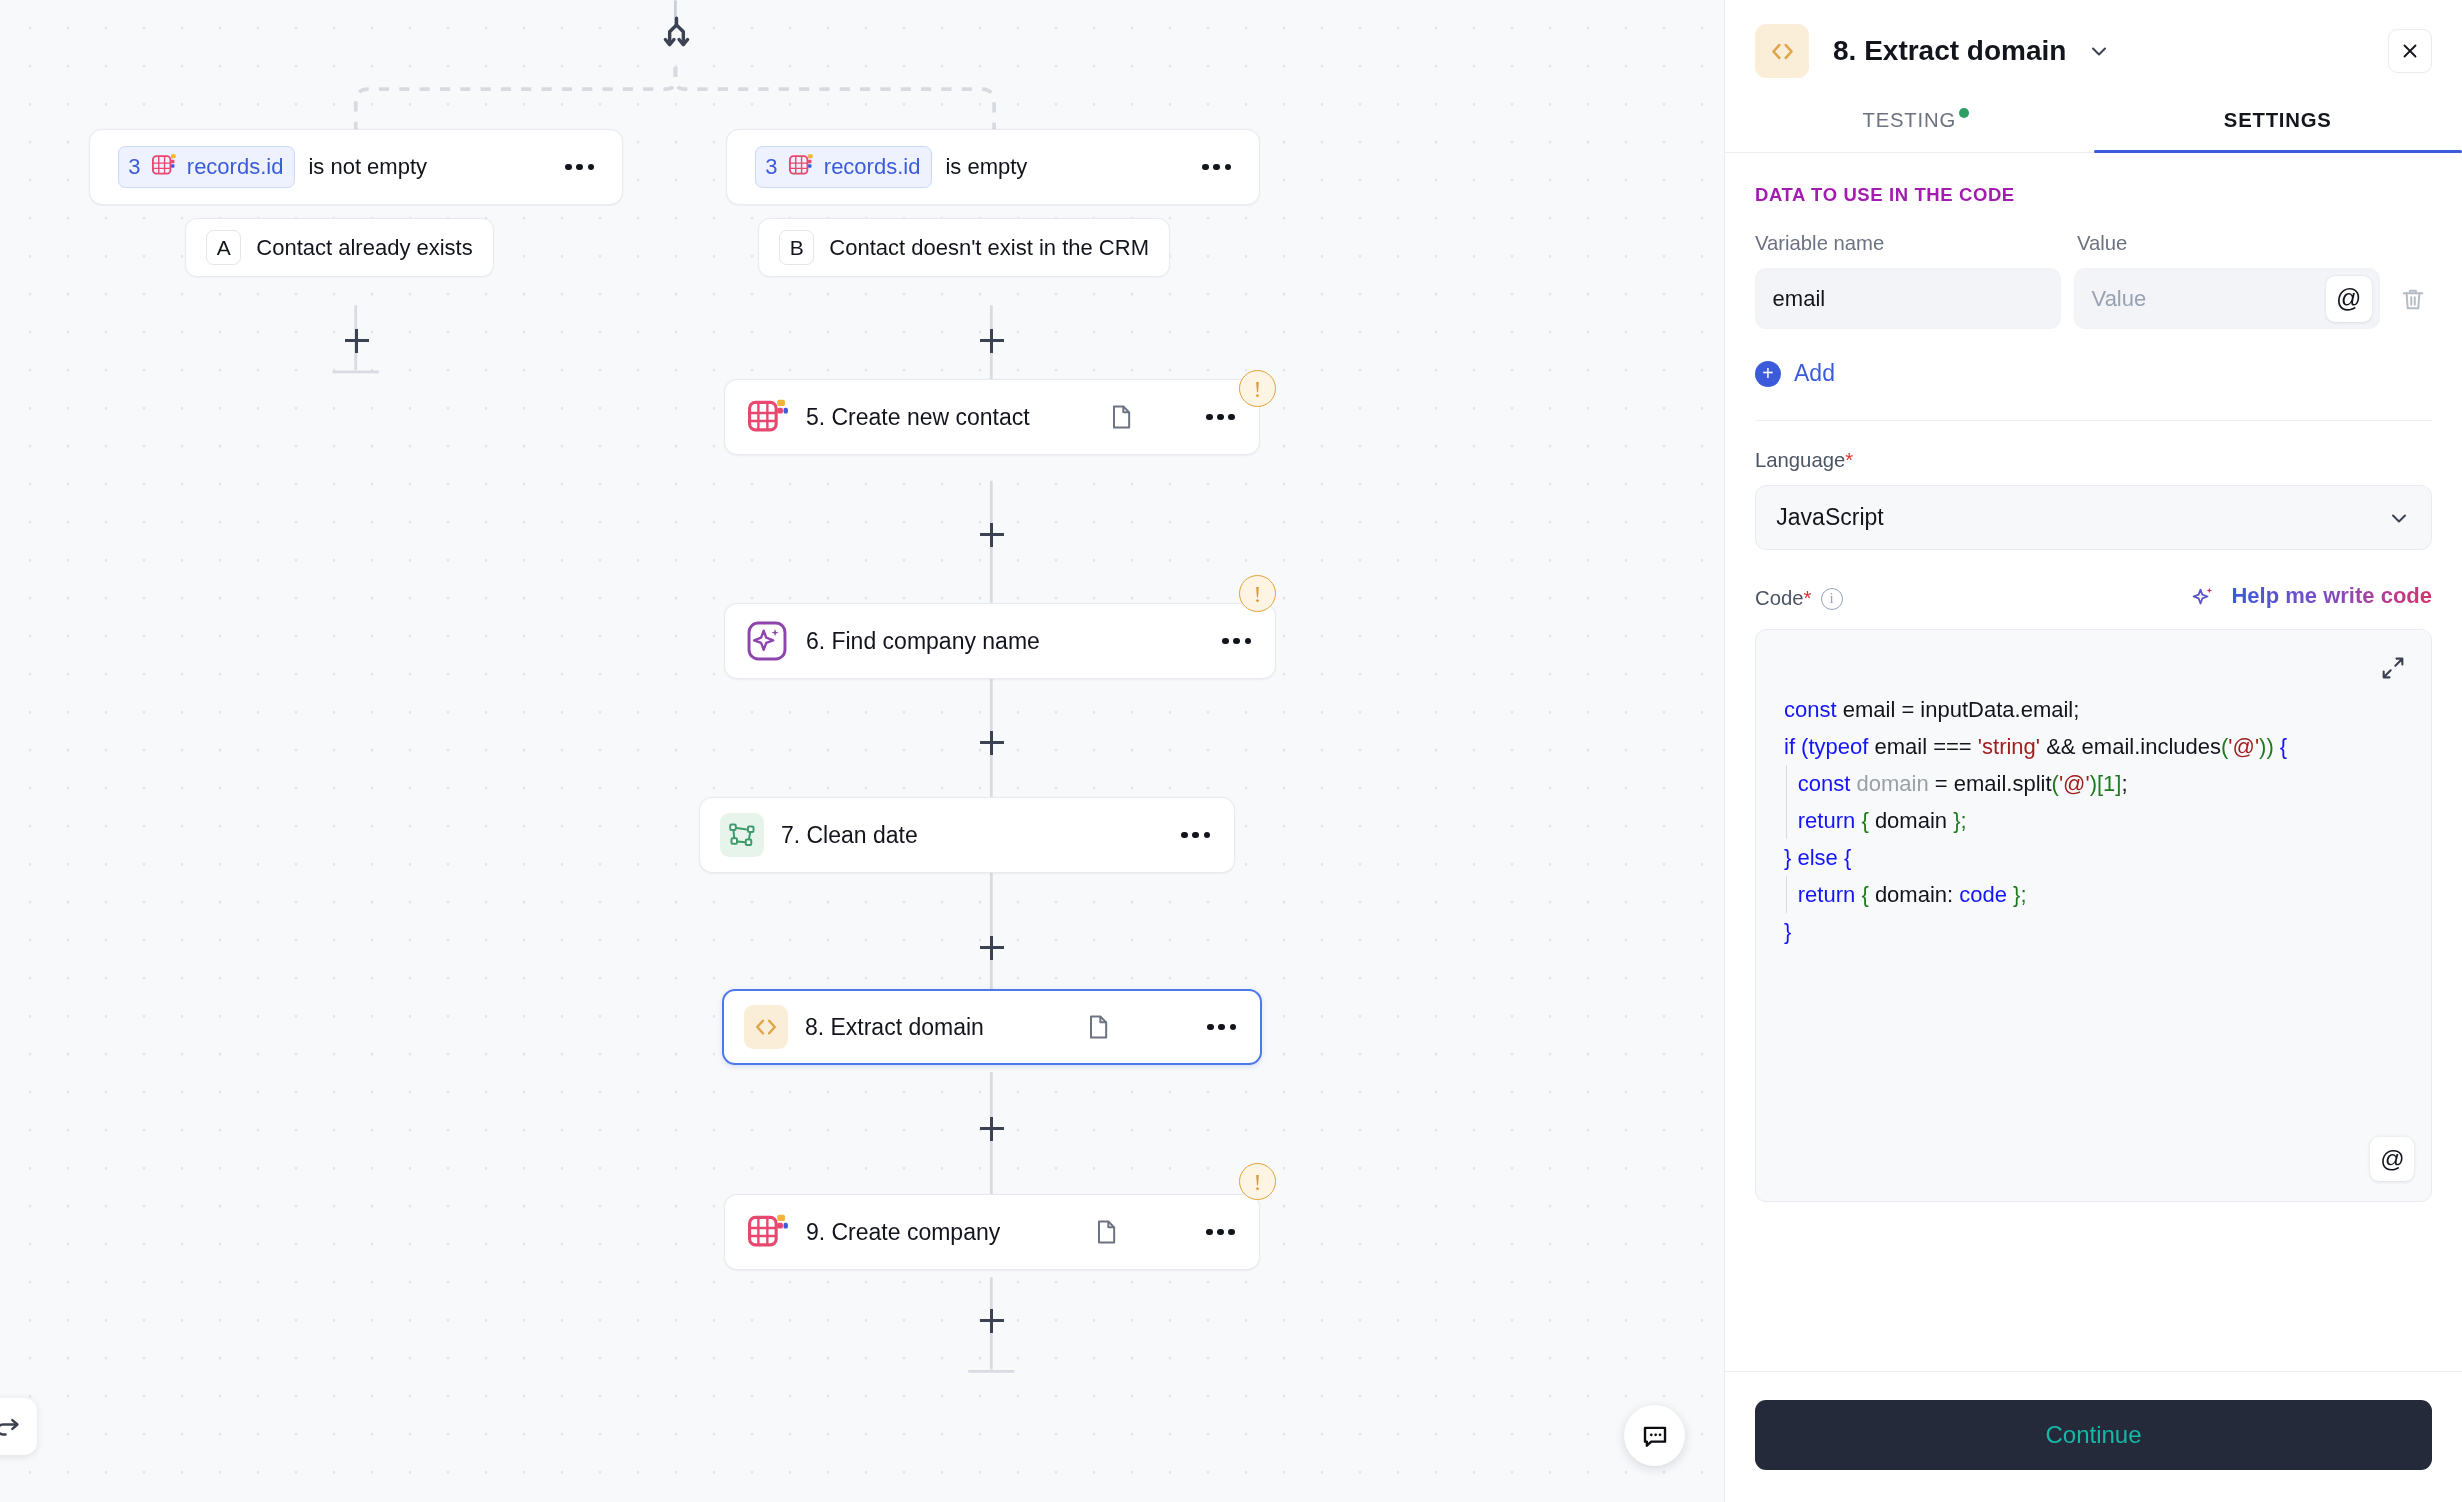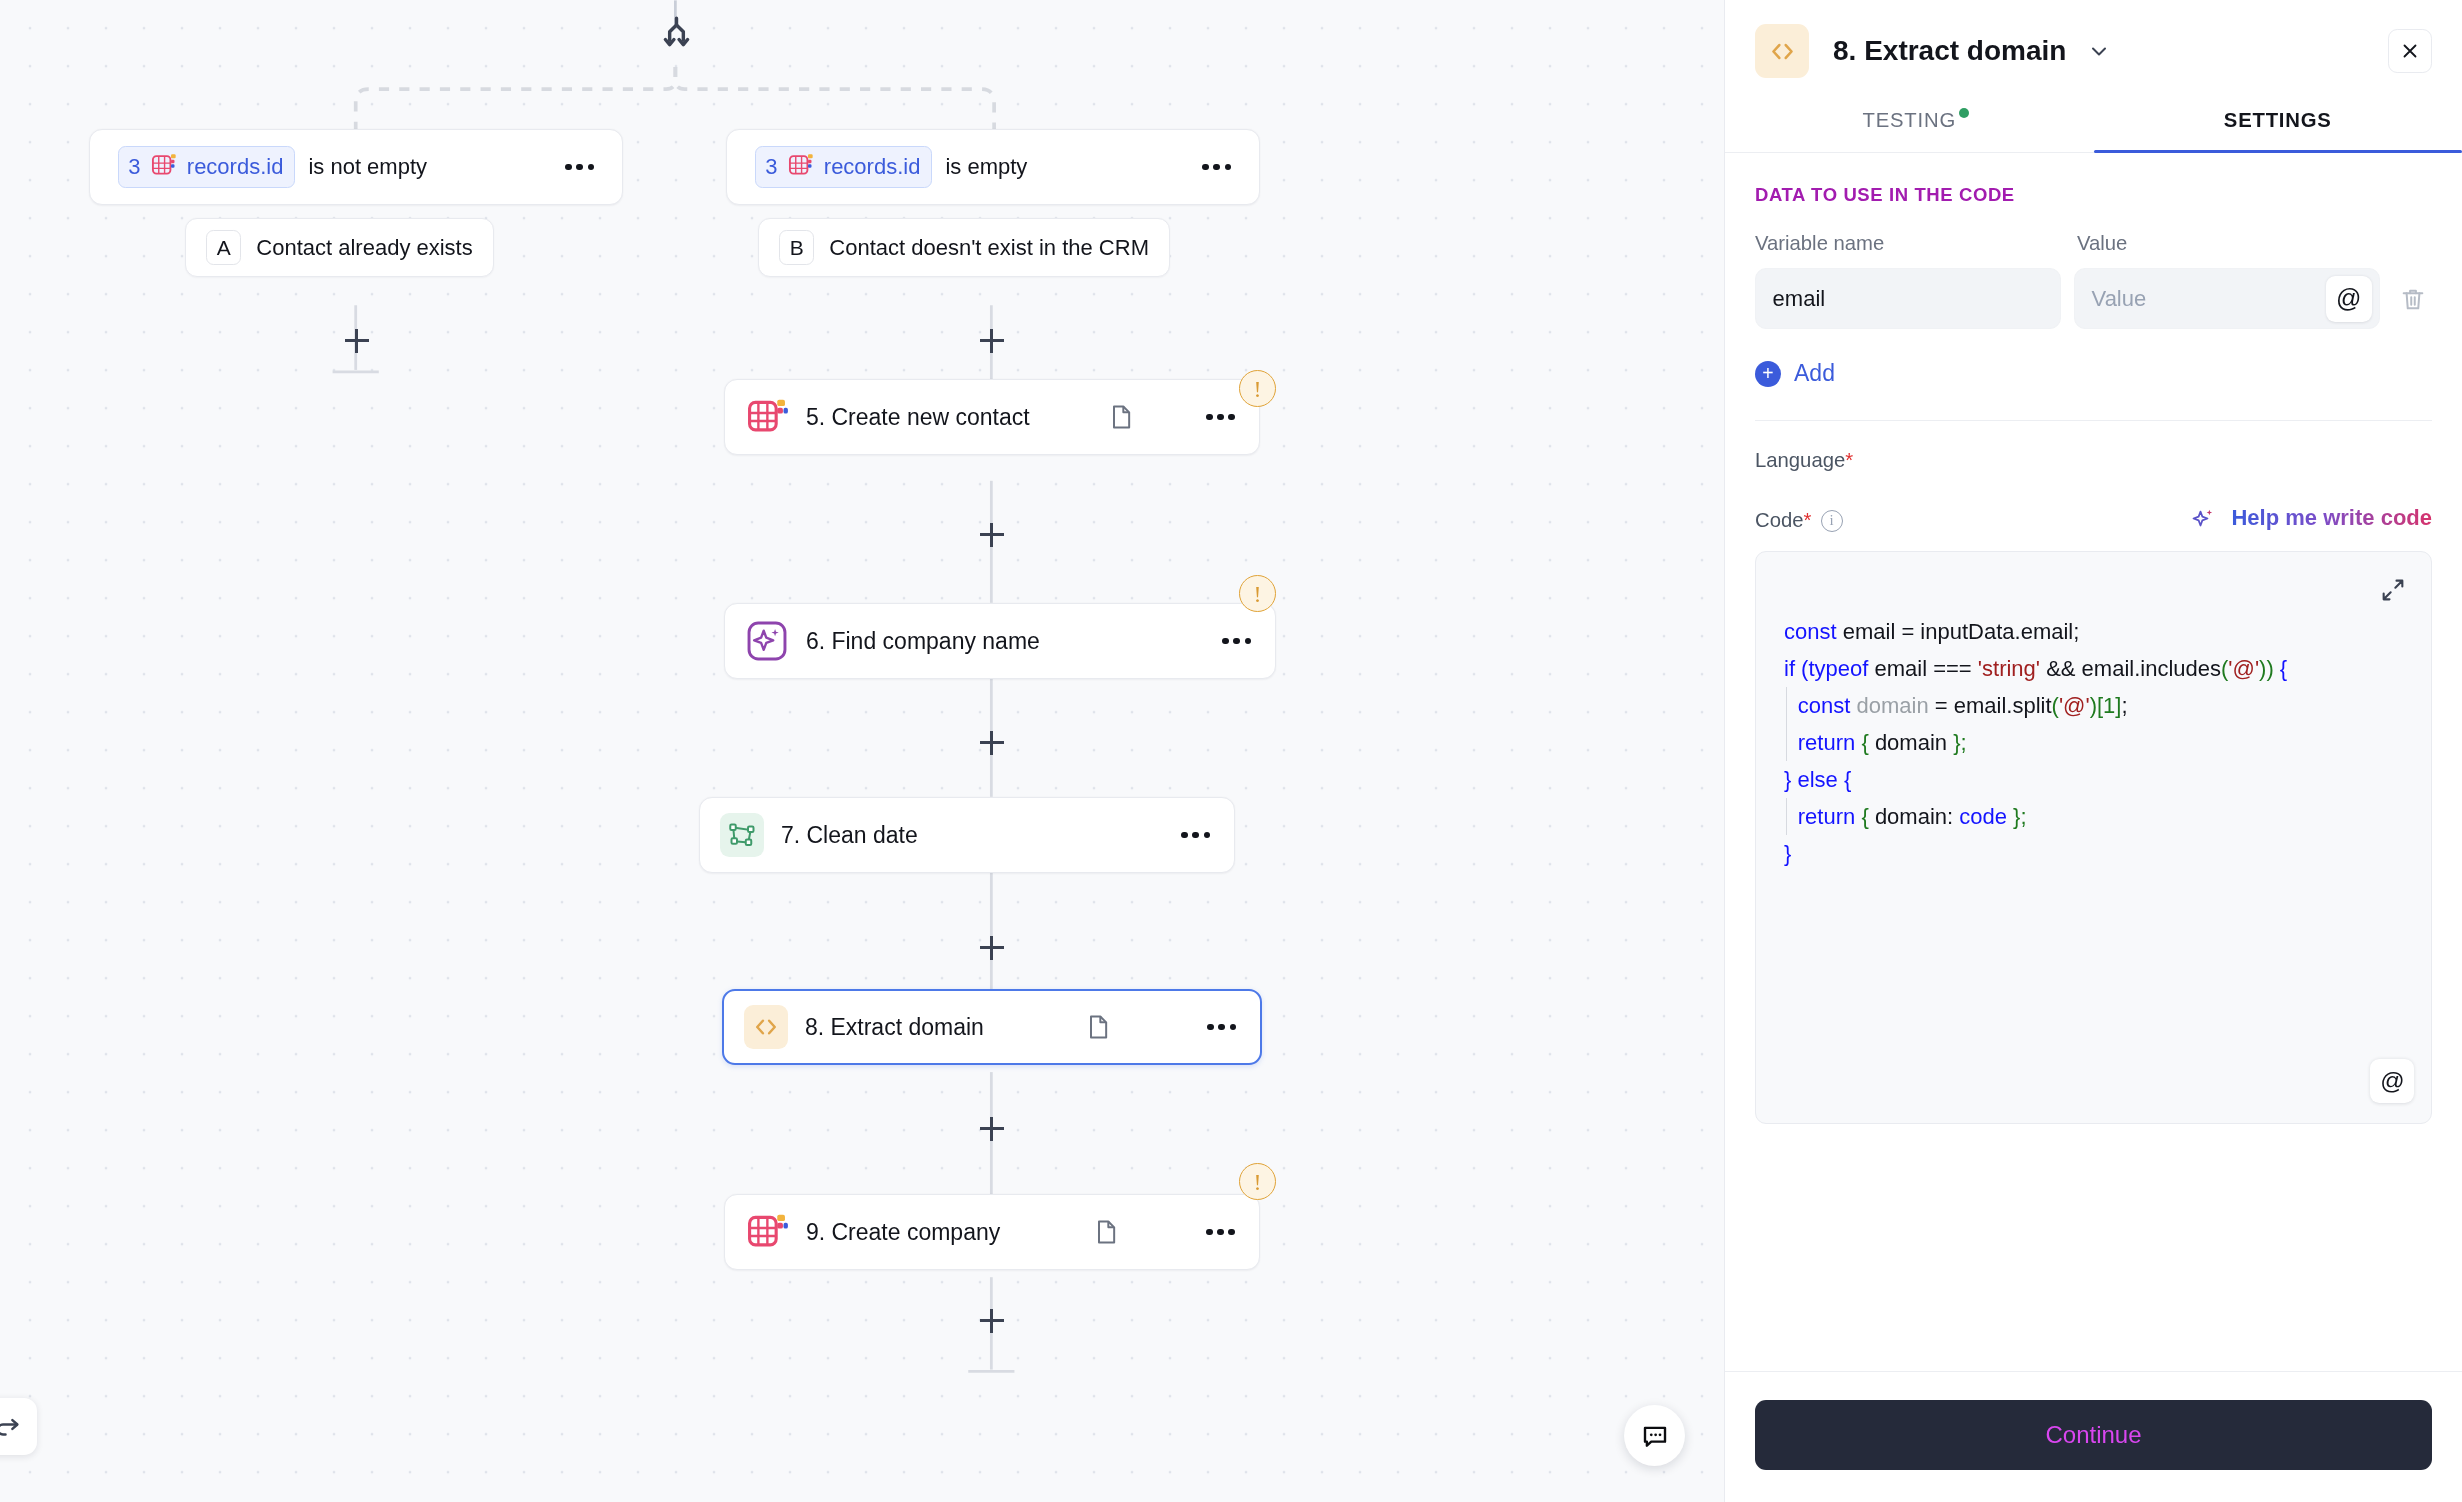--- a/index.html
+++ b/index.html
@@ -209,21 +209,21 @@
   }
   .k  { color: #1414ff; }   
   .s  { color: #a02020; }   
   .p  { color: #1f7a1f; }   
   .g  { color: #9aa0a6; }   
   .indent-bar { border-left: 1.4px solid #d7dae0; padding-left: 11px; margin-left: 1.8px; display: inline-block; }
 
   .panel-foot { border-top: 0.9px solid #eceef2; padding: 28px 30px 33px 30px; }
   .continue {
     width: 100%; height: 70px; border: none; border-radius: 11px;
-    background: #252a3a; color: #d946ef; font-size: 24px; cursor: pointer;
+    background: #252a3a; color: #14b8a6; font-size: 24px; cursor: pointer;
     font-family: "Liberation Sans", sans-serif;
   }
 </style>
 </head>
 <body>
 
 <div id="app">
 
   <div id="canvas">
 
@@ -505,20 +505,28 @@
           <span class="add-label">Add</span>
         </div>
 
         <div class="divider"></div>
       </div>
 
       <div class="sect" style="padding-top:28px;">
         <div class="lbl-req">
           <span>Language</span><span class="star">*</span>
         </div>
+        <div class="select">
+          <span>JavaScript</span>
+          <span class="chev">
+            <svg width="24" height="24" viewBox="0 0 24 24" fill="none" stroke="#3b4252" stroke-width="2" stroke-linecap="round" stroke-linejoin="round">
+                <path d="M6 9.5 L12 15.5 L18 9.5"></path>
+              </svg>
+          </span>
+        </div>
 
         <div class="code-head">
           <span class="lbl-req">
             <span>Code</span><span class="star">*</span>
           </span>
           <span class="info-i">i</span>
           <span class="help-link">
             <span>
               <svg width="28" height="28" viewBox="0 0 24 24" fill="none">
                 <path d="M9 5.6 L10.6 10 L15 11.6 L10.6 13.2 L9 17.6 L7.4 13.2 L3 11.6 L7.4 10 Z" stroke="#5a52c8" stroke-width="1.5" stroke-linejoin="round"></path>

